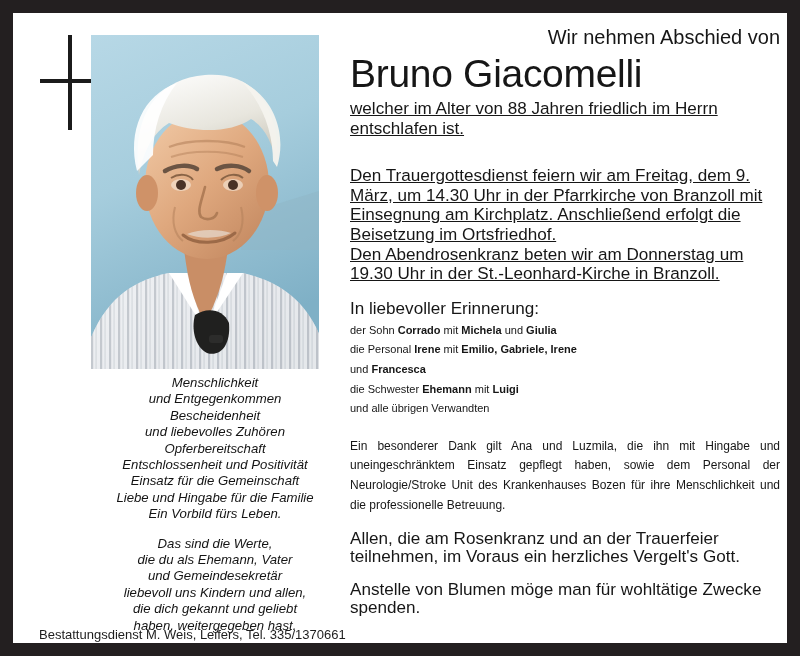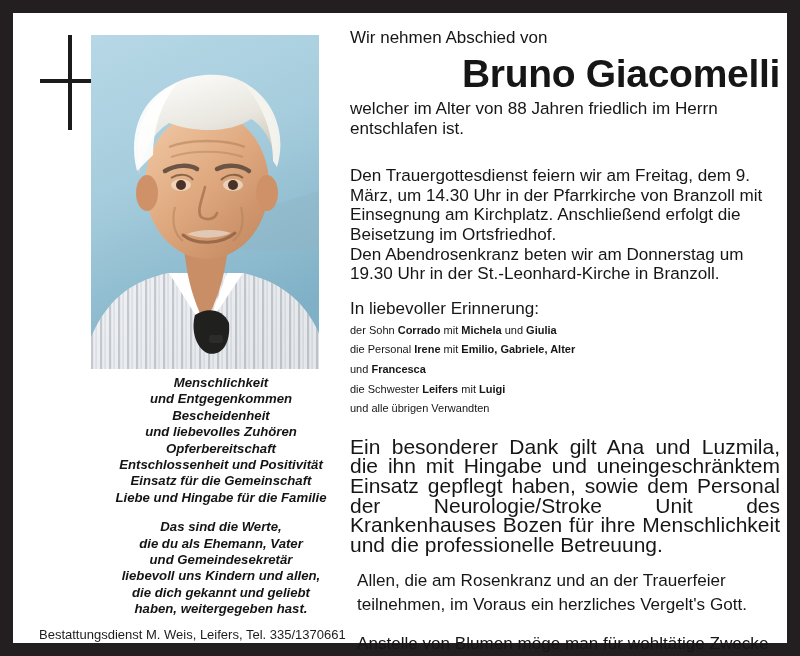--- a/index.html
+++ b/index.html
@@ -33,66 +33,66 @@
   }
   
   .photo{
     position:absolute;left:78px;top:22px;width:228px;height:334px;
     overflow:hidden;
     background:#bfd7e2;
   }
   .photo svg{display:block;width:100%;height:100%;}
   
   .verse{
-    position:absolute;left:62px;top:362px;width:292px;
+    position:absolute;left:56px;top:362px;width:292px;
     text-align:center;
     font-style:italic;
     font-size:13.2px;
     line-height:16.4px;
     color:#141414;
-    font-weight:700;
+    font-weight:400;
   }
   .verse .stanza + .stanza{margin-top:13px;}
   .verse .line{white-space:nowrap;}
   
   .right{
     position:absolute;left:337px;top:14px;width:430px;
     color:#161616;
   }
   .lead{
-    font-size:17px;line-height:21px;margin:0 0 3px 0;
+    font-size:20px;line-height:21px;margin:0 0 3px 0;text-align:right;
   }
   .name{
-    font-size:39px;line-height:45px;font-weight:bold;
+    font-size:39px;line-height:45px;font-weight:normal;
     letter-spacing:-0.3px;
     margin:0 0 3px 0;
-    text-align:right;
+    text-align:left;
     white-space:nowrap;
   }
   .blk{
-    font-size:17.1px;line-height:19.6px;margin:0;
+    font-size:17.1px;line-height:19.6px;margin:0;text-decoration:underline;
   }
   .blk.sp{margin-top:28px;}
   .places{
     font-size:17.1px;line-height:20px;margin:14px 0 0 0;
     letter-spacing:0.55px;
   }
   .memory-head{
     font-size:17.1px;line-height:20px;margin:15px 0 0 0;
   }
   .family{
     font-size:11px;line-height:19.6px;margin:2px 0 0 0;
   }
   .family b{font-weight:bold;}
   .thanks{
-    font-size:21px;line-height:19.6px;margin:18px 0 0 0;
+    font-size:12px;line-height:19.6px;margin:18px 0 0 0;
     text-align:justify;
   }
   .para{
-    font-size:17.1px;line-height:24px;margin:15px 0 0 7px;
+    font-size:17.1px;line-height:18px;margin:15px 0 0 0;
   }
   
   .footer{
     position:absolute;left:26px;bottom:2px;
     font-size:13px;color:#1d1d1d;
     line-height:12px;
   }
 </style>
 </head>
 <body>
@@ -184,43 +184,44 @@
     <div class="verse">
       <div class="stanza">
         <div class="line">Menschlichkeit</div>
         <div class="line">und Entgegenkommen</div>
         <div class="line">Bescheidenheit</div>
         <div class="line">und liebevolles Zuhören</div>
         <div class="line">Opferbereitschaft</div>
         <div class="line">Entschlossenheit und Positivität</div>
         <div class="line">Einsatz für die Gemeinschaft</div>
         <div class="line">Liebe und Hingabe für die Familie</div>
+        <div class="line">Ein Vorbild fürs Leben.</div>
       </div>
       <div class="stanza">
         <div class="line">Das sind die Werte,</div>
         <div class="line">die du als Ehemann, Vater</div>
         <div class="line">und Gemeindesekretär</div>
         <div class="line">liebevoll uns Kindern und allen,</div>
         <div class="line">die dich gekannt und geliebt</div>
         <div class="line">haben, weitergegeben hast.</div>
       </div>
     </div>
 
     <div class="right">
       <p class="lead">Wir nehmen Abschied von</p>
       <h1 class="name">Bruno Giacomelli</h1>
       <p class="blk">welcher im Alter von 88 Jahren friedlich im Herrn entschlafen ist.</p>
       <p class="blk sp">Den Trauergottesdienst feiern wir am Freitag, dem 9. März, um 14.30 Uhr in der Pfarrkirche von Branzoll mit Einsegnung am Kirchplatz. Anschließend erfolgt die Beisetzung im Ortsfriedhof.</p>
       <p class="blk">Den Abendrosenkranz beten wir am Donnerstag um 19.30 Uhr in der St.-Leonhard-Kirche in Branzoll.</p>
       <p class="memory-head">In liebevoller Erinnerung:</p>
       <div class="family">
           <div><span>der Sohn </span><b>Corrado</b><span> mit </span><b>Michela</b><span> und </span><b>Giulia</b></div>
-          <div><span>die Personal </span><b>Irene</b><span> mit </span><b>Emilio, Gabriele, Alter</b></div>
+          <div><span>die Personal </span><b>Irene</b><span> mit </span><b>Emilio, Gabriele, Irene</b></div>
           <div><span>und </span><b>Francesca</b></div>
-          <div><span>die Schwester </span><b>Leifers</b><span> mit </span><b>Luigi</b></div>
+          <div><span>die Schwester </span><b>Ehemann</b><span> mit </span><b>Luigi</b></div>
           <div><span>und alle übrigen Verwandten</span></div>
         </div>
       <p class="thanks">Ein besonderer Dank gilt Ana und Luzmila, die ihn mit Hingabe und uneingeschränktem Einsatz gepflegt haben, sowie dem Personal der Neurologie/Stroke Unit des Krankenhauses Bozen für ihre Menschlichkeit und die professionelle Betreuung.</p>
       <p class="para">Allen, die am Rosenkranz und an der Trauerfeier teilnehmen, im Voraus ein herzliches Vergelt's Gott.</p>
       <p class="para">Anstelle von Blumen möge man für wohltätige Zwecke spenden.</p>
     </div>
 
     <div class="footer">Bestattungsdienst M. Weis, Leifers, Tel. 335/1370661</div>
 
   </div>

